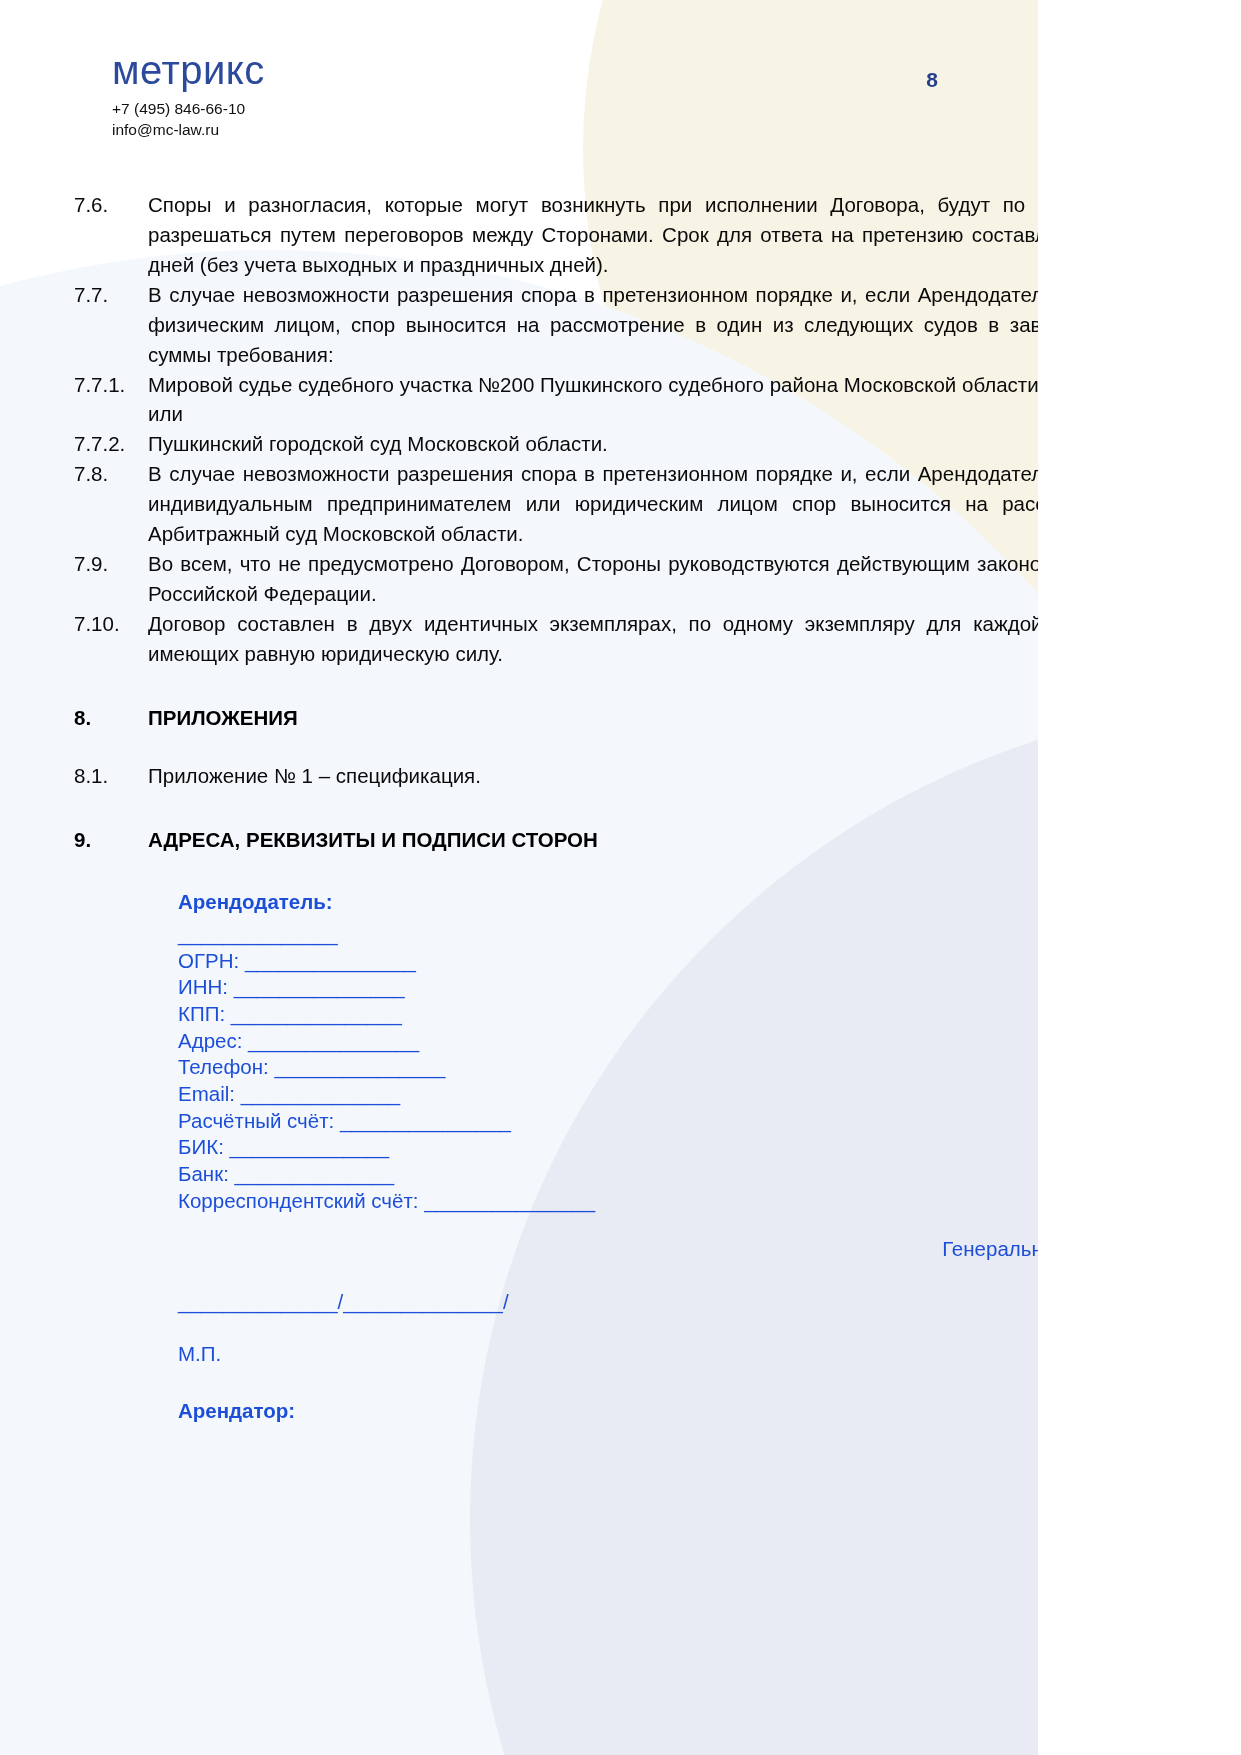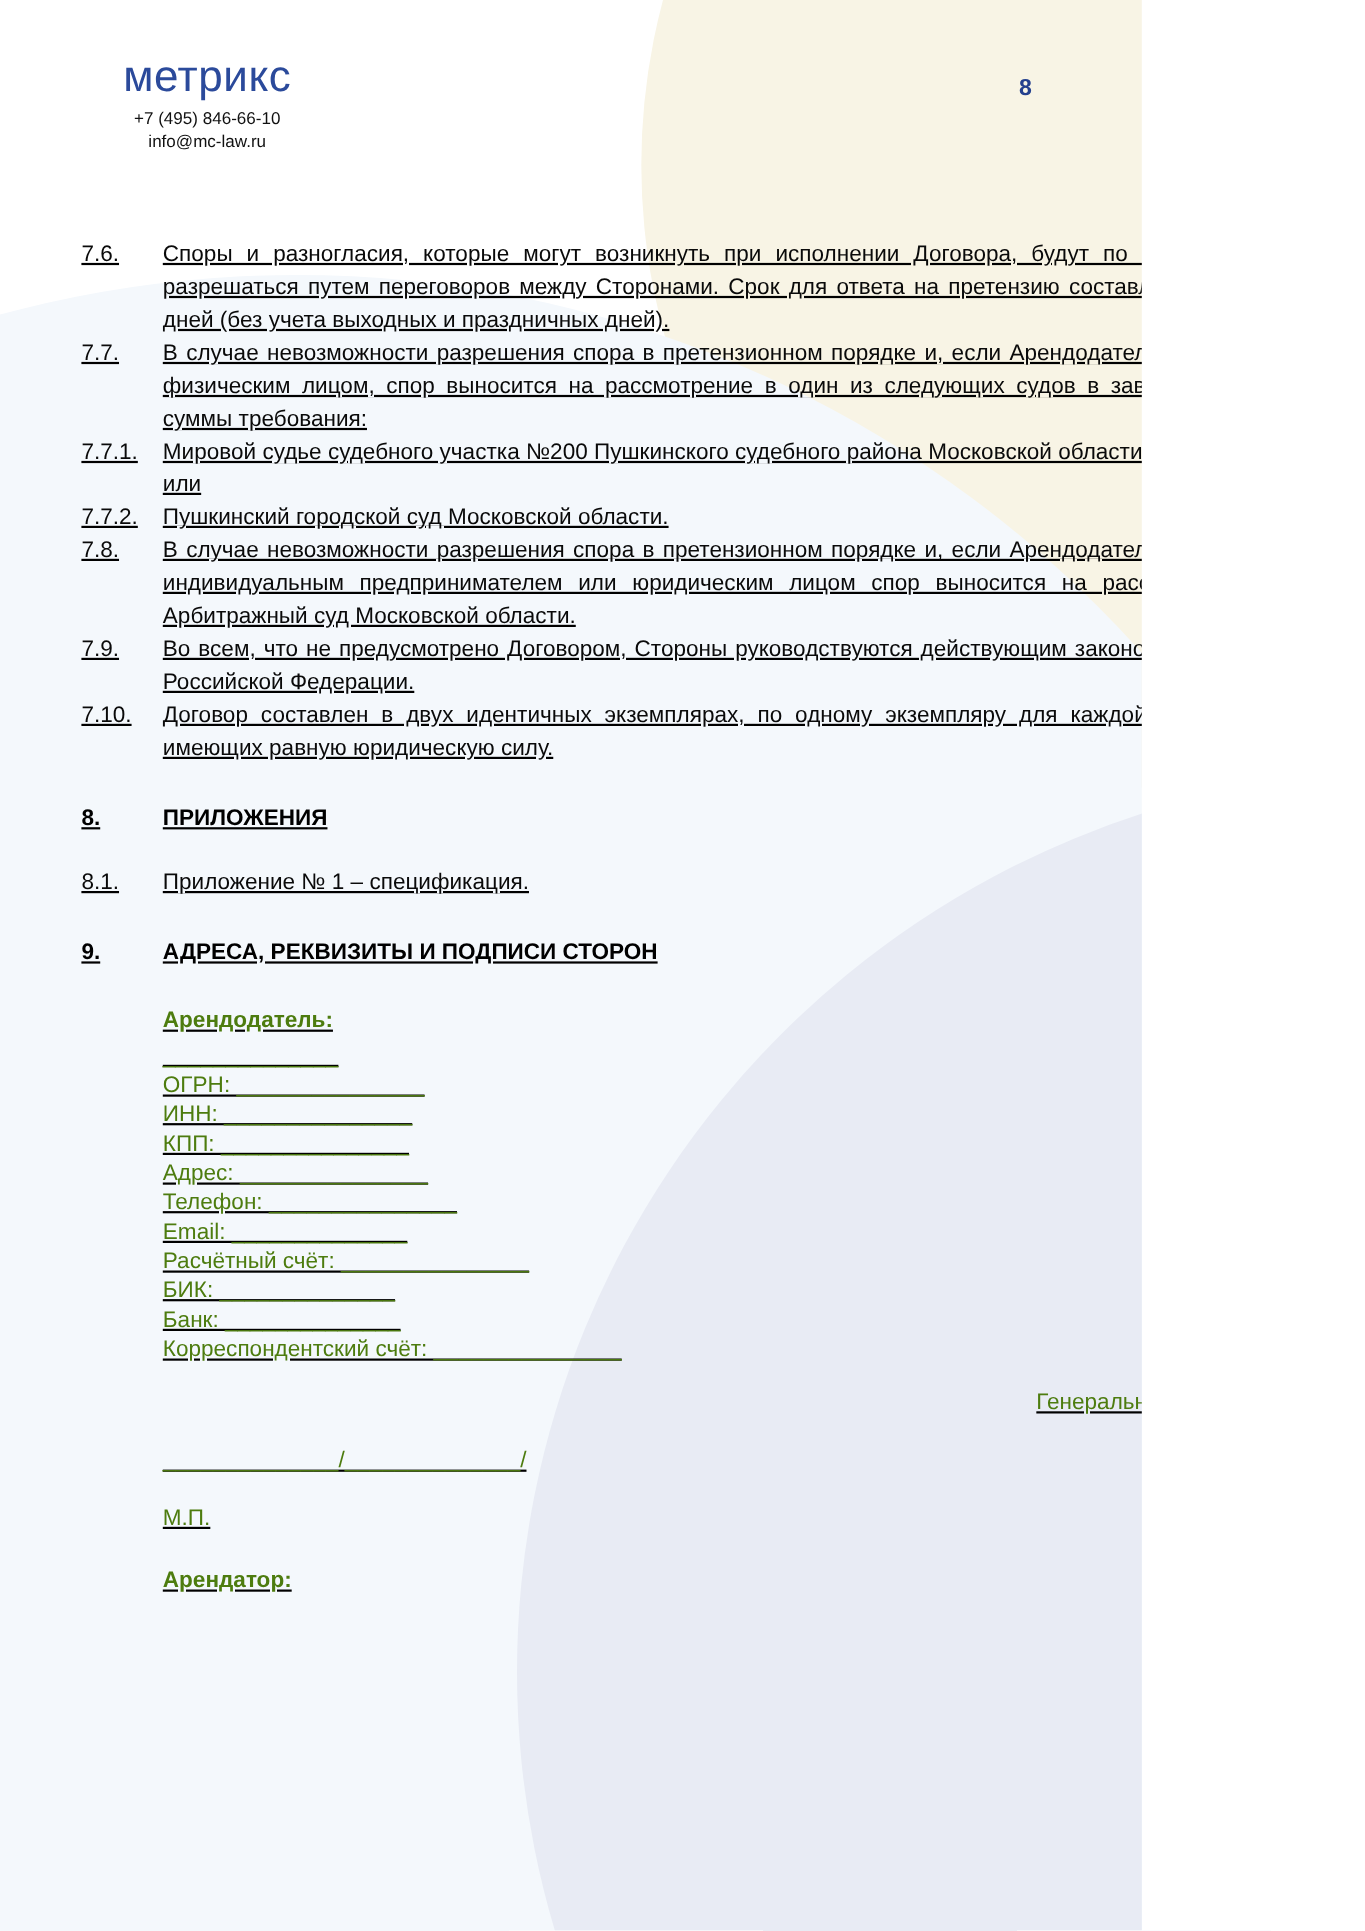--- a/index.html
+++ b/index.html
@@ -76,38 +76,36 @@
     font-weight: 400;
     color: #2b4a9b;
     letter-spacing: 0.5px;
     line-height: 1;
   }
   .brand-contacts {
     margin-top: 9px;
     font-size: 15.5px;
     color: #111111;
     line-height: 1.35;
-    text-align: center;
   }
   .page-number {
     position: absolute;
     right: 100px;
     top: 68px;
     font-size: 21px;
     font-weight: bold;
     color: #24408e;
   }
 
   
   .body-area {
     position: absolute;
     left: 74px;
-    top: 216px;
+    top: 190px;
     width: 1088px;
-    text-decoration: underline;
   }
 
   .clause {
     display: flex;
     align-items: flex-start;
     font-size: 20.5px;
     color: #0a0a0a;
     line-height: 1.46;
     margin: 0 0 0 0;
   }
@@ -130,23 +128,23 @@
     color: #000000;
     line-height: 1.46;
   }
   .section-head .num { flex: 0 0 74px; }
 
   .spacer-28 { height: 28px; }
   .spacer-34 { height: 34px; }
 
   
   .party-block {
-    margin-left: 74px;
-    font-size: 20.5px;
-    color: #4d7c0f;
+    margin-left: 104px;
+    font-size: 20.5px;
+    color: #1d4ed8;
     line-height: 1.30;
   }
   .party-title {
     font-weight: bold;
     font-size: 20.5px;
     margin-bottom: 6px;
   }
   .req-line { white-space: pre; }
   .req-row { white-space: pre; }
   .sign-role { margin-top: 22px; text-align: right; }

